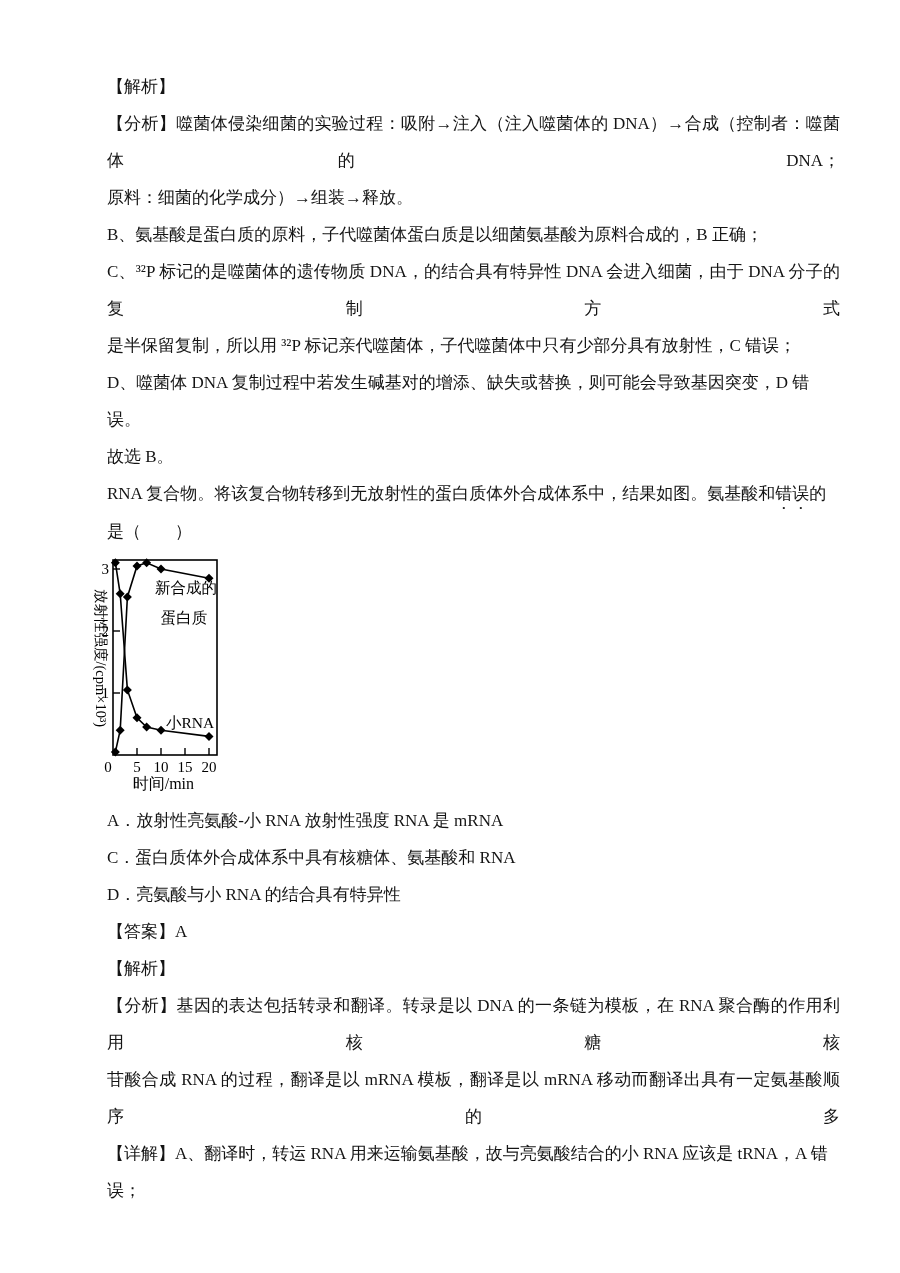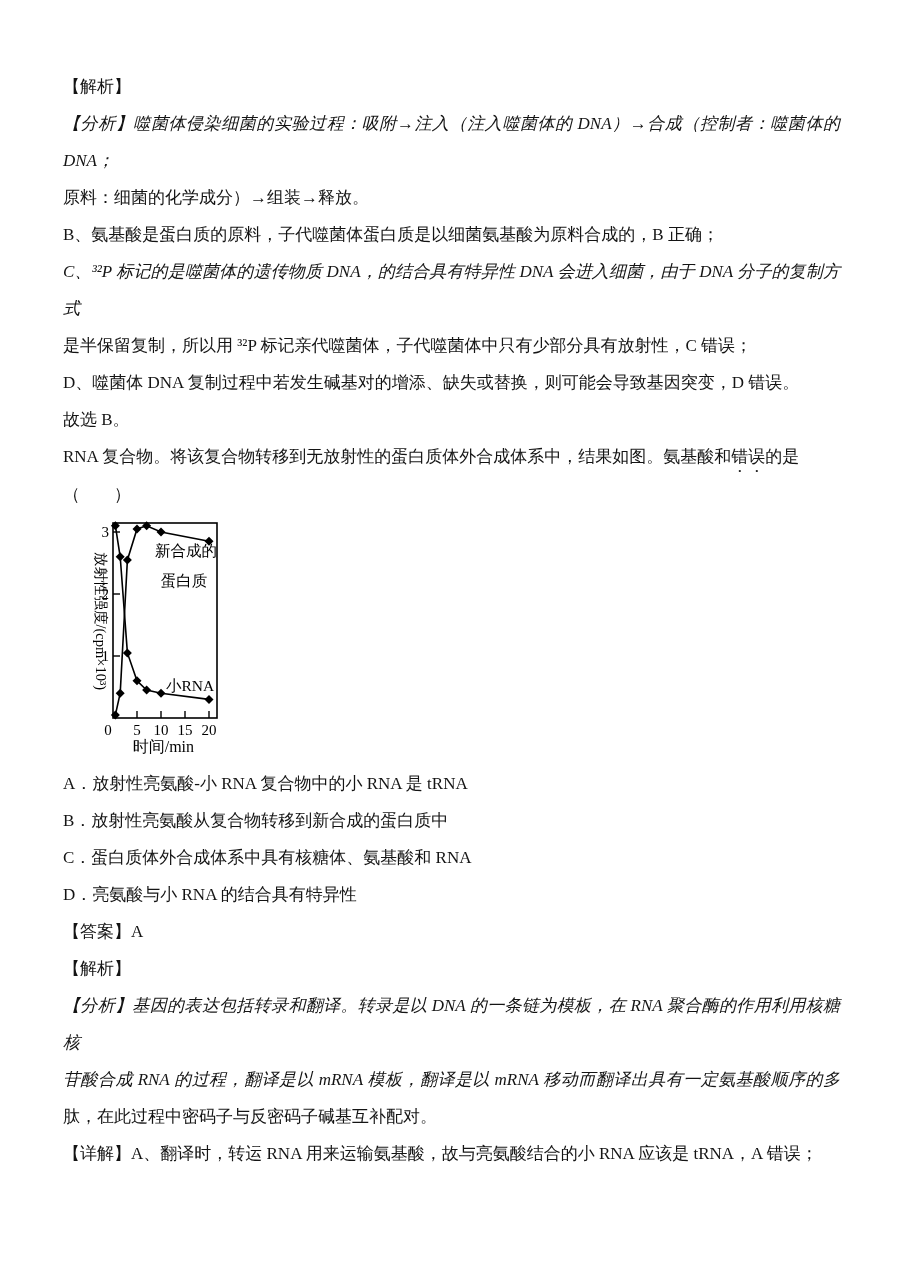--- a/index.html
+++ b/index.html
@@ -8,25 +8,25 @@
     background: #ffffff;
     color: #141414;
     font-family: "Liberation Serif", "DejaVu Serif", serif;
     overflow: hidden;
   }
   .page { padding: 68px 60px 0 63px; width: 777px; }
   .line {
     font-size: 17px;
     line-height: 37px;
     white-space: normal;
+    margin-left: 44px;
   }
   .full {
     text-align: justify;
     text-align-last: justify;
-    font-style: italic;
   }
   .emph {
     -webkit-text-emphasis: filled dot;
     -webkit-text-emphasis-position: under left;
     text-emphasis: filled dot;
     text-emphasis-position: under left;
   }
   figure.chart { margin: 4px 0 4px 20px; padding: 0; }
   svg text {
     font-family: "Liberation Serif", "DejaVu Serif", serif;
@@ -84,25 +84,23 @@
         <path d="M 54 159.3 L 58.5 163.8 L 54 168.3 L 49.5 163.8 Z" fill="#000000"></path>
         <path d="M 63.6 168.6 L 68.1 173.1 L 63.6 177.6 L 59.1 173.1 Z" fill="#000000"></path>
         <path d="M 78 171.7 L 82.5 176.2 L 78 180.7 L 73.5 176.2 Z" fill="#000000"></path>
         <path d="M 126 177.9 L 130.5 182.4 L 126 186.9 L 121.5 182.4 Z" fill="#000000"></path>
         <text x="103" y="39" text-anchor="middle" font-size="15.5">新合成的</text>
         <text x="101" y="69" text-anchor="middle" font-size="15.5">蛋白质</text>
         <text x="107" y="174" text-anchor="middle" font-size="15.5">小RNA</text>
       </svg>
   </figure>
 
-  <div class="line">A．放射性亮氨酸-小 RNA 复合物中的小 RNA 是 tRNA</div>
-  <div class="line">B．放射性亮氨酸从复合物转移到新合成的蛋白质中</div>
+  <div class="line">A．放射性亮氨酸-小 RNA 放射性强度 RNA 是 mRNA</div>
   <div class="line">C．蛋白质体外合成体系中具有核糖体、氨基酸和 RNA</div>
   <div class="line">D．亮氨酸与小 RNA 的结合具有特异性</div>
 
   <div class="line">【答案】A</div>
   <div class="line">【解析】</div>
   <div class="line full">【分析】基因的表达包括转录和翻译。转录是以 DNA 的一条链为模板，在 RNA 聚合酶的作用利用核糖核</div>
   <div class="line full">苷酸合成 RNA 的过程，翻译是以 mRNA 模板，翻译是以 mRNA 移动而翻译出具有一定氨基酸顺序的多</div>
-  <div class="line">肽，在此过程中密码子与反密码子碱基互补配对。</div>
   <div class="line">【详解】A、翻译时，转运 RNA 用来运输氨基酸，故与亮氨酸结合的小 RNA 应该是 tRNA，A 错误；</div>
 
 </div>
 
 </body></html>

